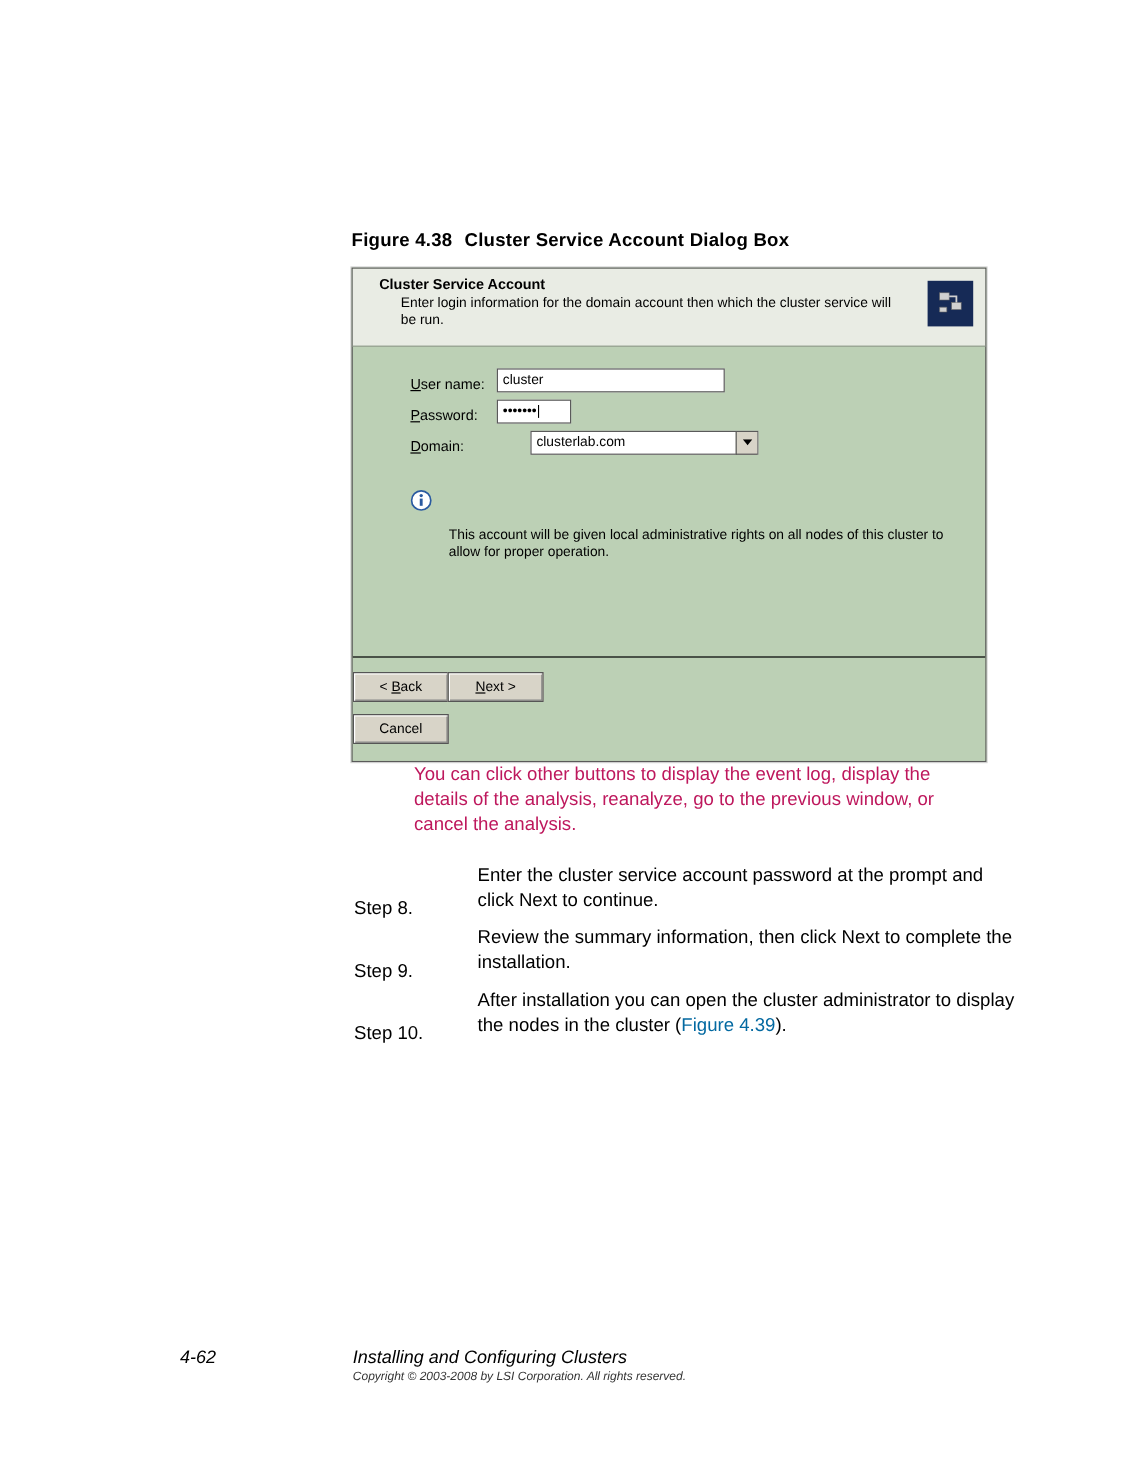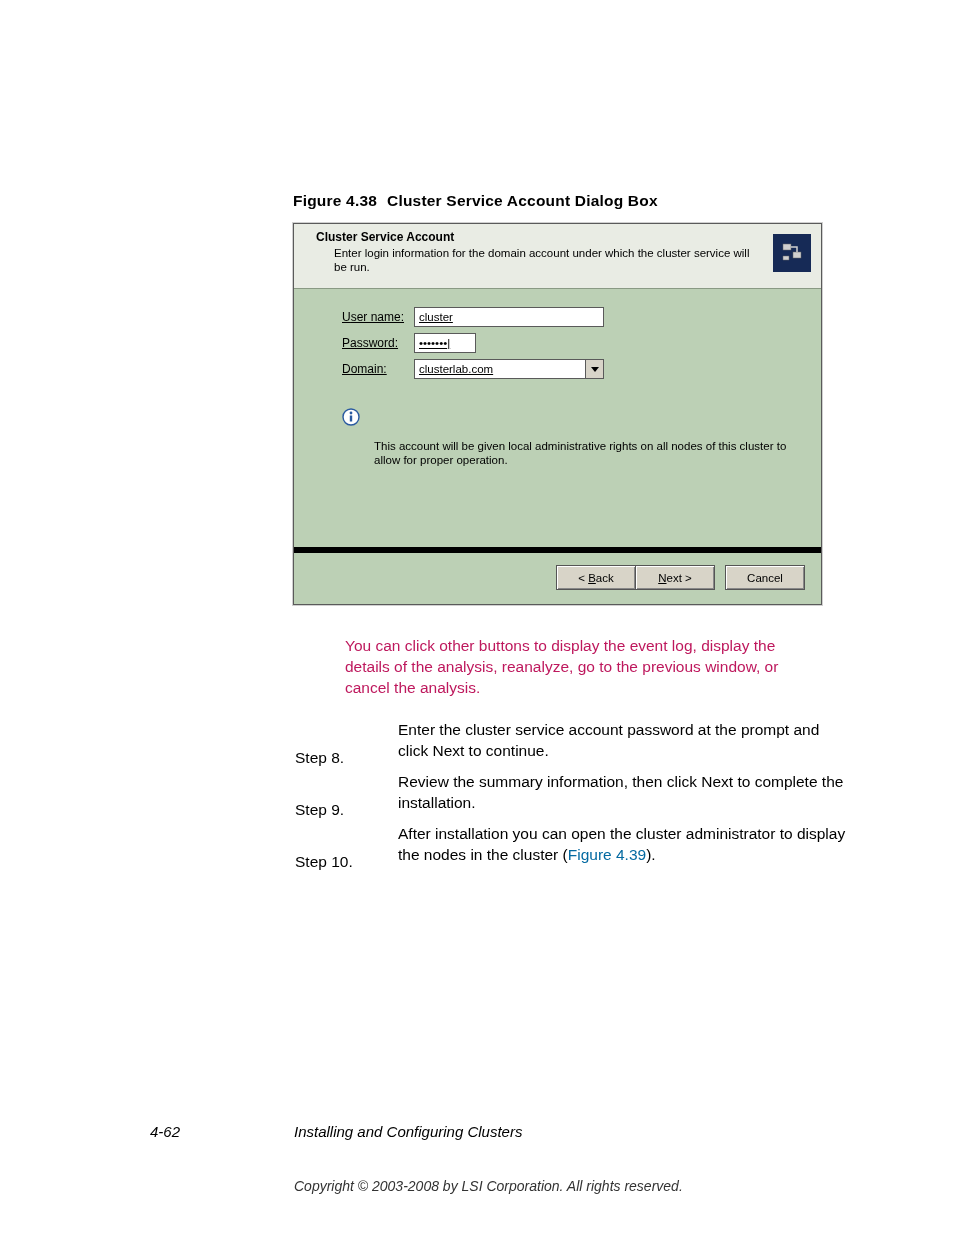--- a/index.html
+++ b/index.html
@@ -86,41 +86,40 @@
     align-items: center;
     justify-content: center;
   }
   .dlg-body {
     padding: 18px 22px 10px 48px;
     font-size: 12px;
     min-height: 230px;
   }
   .form-row {
     display: flex;
-    align-items: center;
+    align-items: flex-end;
     margin-bottom: 6px;
-    text-decoration: underline;
   }
   .form-row .lbl {
     width: 72px;
     font-size: 12px;
   }
   .txtfield {
     height: 20px;
     border: 1px solid #5a5a5a;
     background: #fff;
     font-size: 11.5px;
     padding: 0 4px;
     display: flex;
     align-items: center;
     box-sizing: border-box;
   }
   .fld-std { width: 190px; }
   .fld-pwd { width: 62px; }
-  .fld-combo { width: 190px; position: relative; padding-right: 8px; }
+  .fld-combo { width: 190px; position: relative; padding-right: 8px; margin-left: 28px; }
   .combo-btn {
     position: absolute;
     right: 0;
     top: 0;
     width: 17px;
     height: 18px;
     background: #d8d4c8;
     border: 1px solid #5a5a5a;
     border-top: none;
     border-right: none;
@@ -141,25 +140,26 @@
     margin-top: 1px;
   }
   .info-text {
     font-size: 11.5px;
     line-height: 1.25;
     max-width: 435px;
     margin-top: 32px;
   }
   .dlg-footer {
     background: #bcd0b5;
-    border-top: 6px solid #000000;
+    border-top: 1px solid #000000;
     padding: 12px 16px 14px 0;
     display: flex;
     justify-content: flex-end;
     gap: 10px;
+    flex-direction: column;
   }
   .wiz-btn {
     width: 78px;
     height: 23px;
     background: #d8d4c8;
     border: 1px solid #555;
     box-shadow: inset 1px 1px 0 #fff, inset -1px -1px 0 #888;
     font-size: 11.5px;
     display: flex;
     align-items: center;
@@ -209,41 +209,40 @@
     position: absolute;
     left: 294px;
     top: 1123px;
     font-size: 15px;
     font-style: italic;
   }
   .footer-copy {
     position: absolute;
     left: 294px;
     top: 1142px;
-    font-size: 14px;
+    font-size: 10px;
     font-style: italic;
     color: #333;
-    margin-top: 36px;
   }
   .caret { font-family: Arial; }
 </style>
 </head>
 <body>
 
 <div class="page">
 
   <div class="figure-caption">
     <span>Figure 4.38</span><span class="gap"></span><span>Cluster Service Account Dialog Box</span>
   </div>
 
   <div class="dialog">
 
     <div class="dlg-header">
       <div class="dlg-title">Cluster Service Account</div>
-      <div class="dlg-sub">Enter login information for the domain account under which the cluster service will be run.</div>
+      <div class="dlg-sub">Enter login information for the domain account then which the cluster service will be run.</div>
       <div class="dlg-icon">
         <svg width="30" height="30" viewBox="0 0 30 30">
           <rect x="6" y="6" width="8" height="6" fill="#d0d0d0" stroke="#666" stroke-width="0.5"></rect>
           <rect x="16" y="14" width="8" height="6" fill="#d0d0d0" stroke="#666" stroke-width="0.5"></rect>
           <path d="M14 9 L20 9 L20 14" stroke="#d0d0d0" stroke-width="1.5" fill="none"></path>
           <path d="M6 18 L12 18 L12 22 L6 22 Z" fill="#d0d0d0" stroke="#666" stroke-width="0.5"></path>
         </svg>
       </div>
     </div>
 

